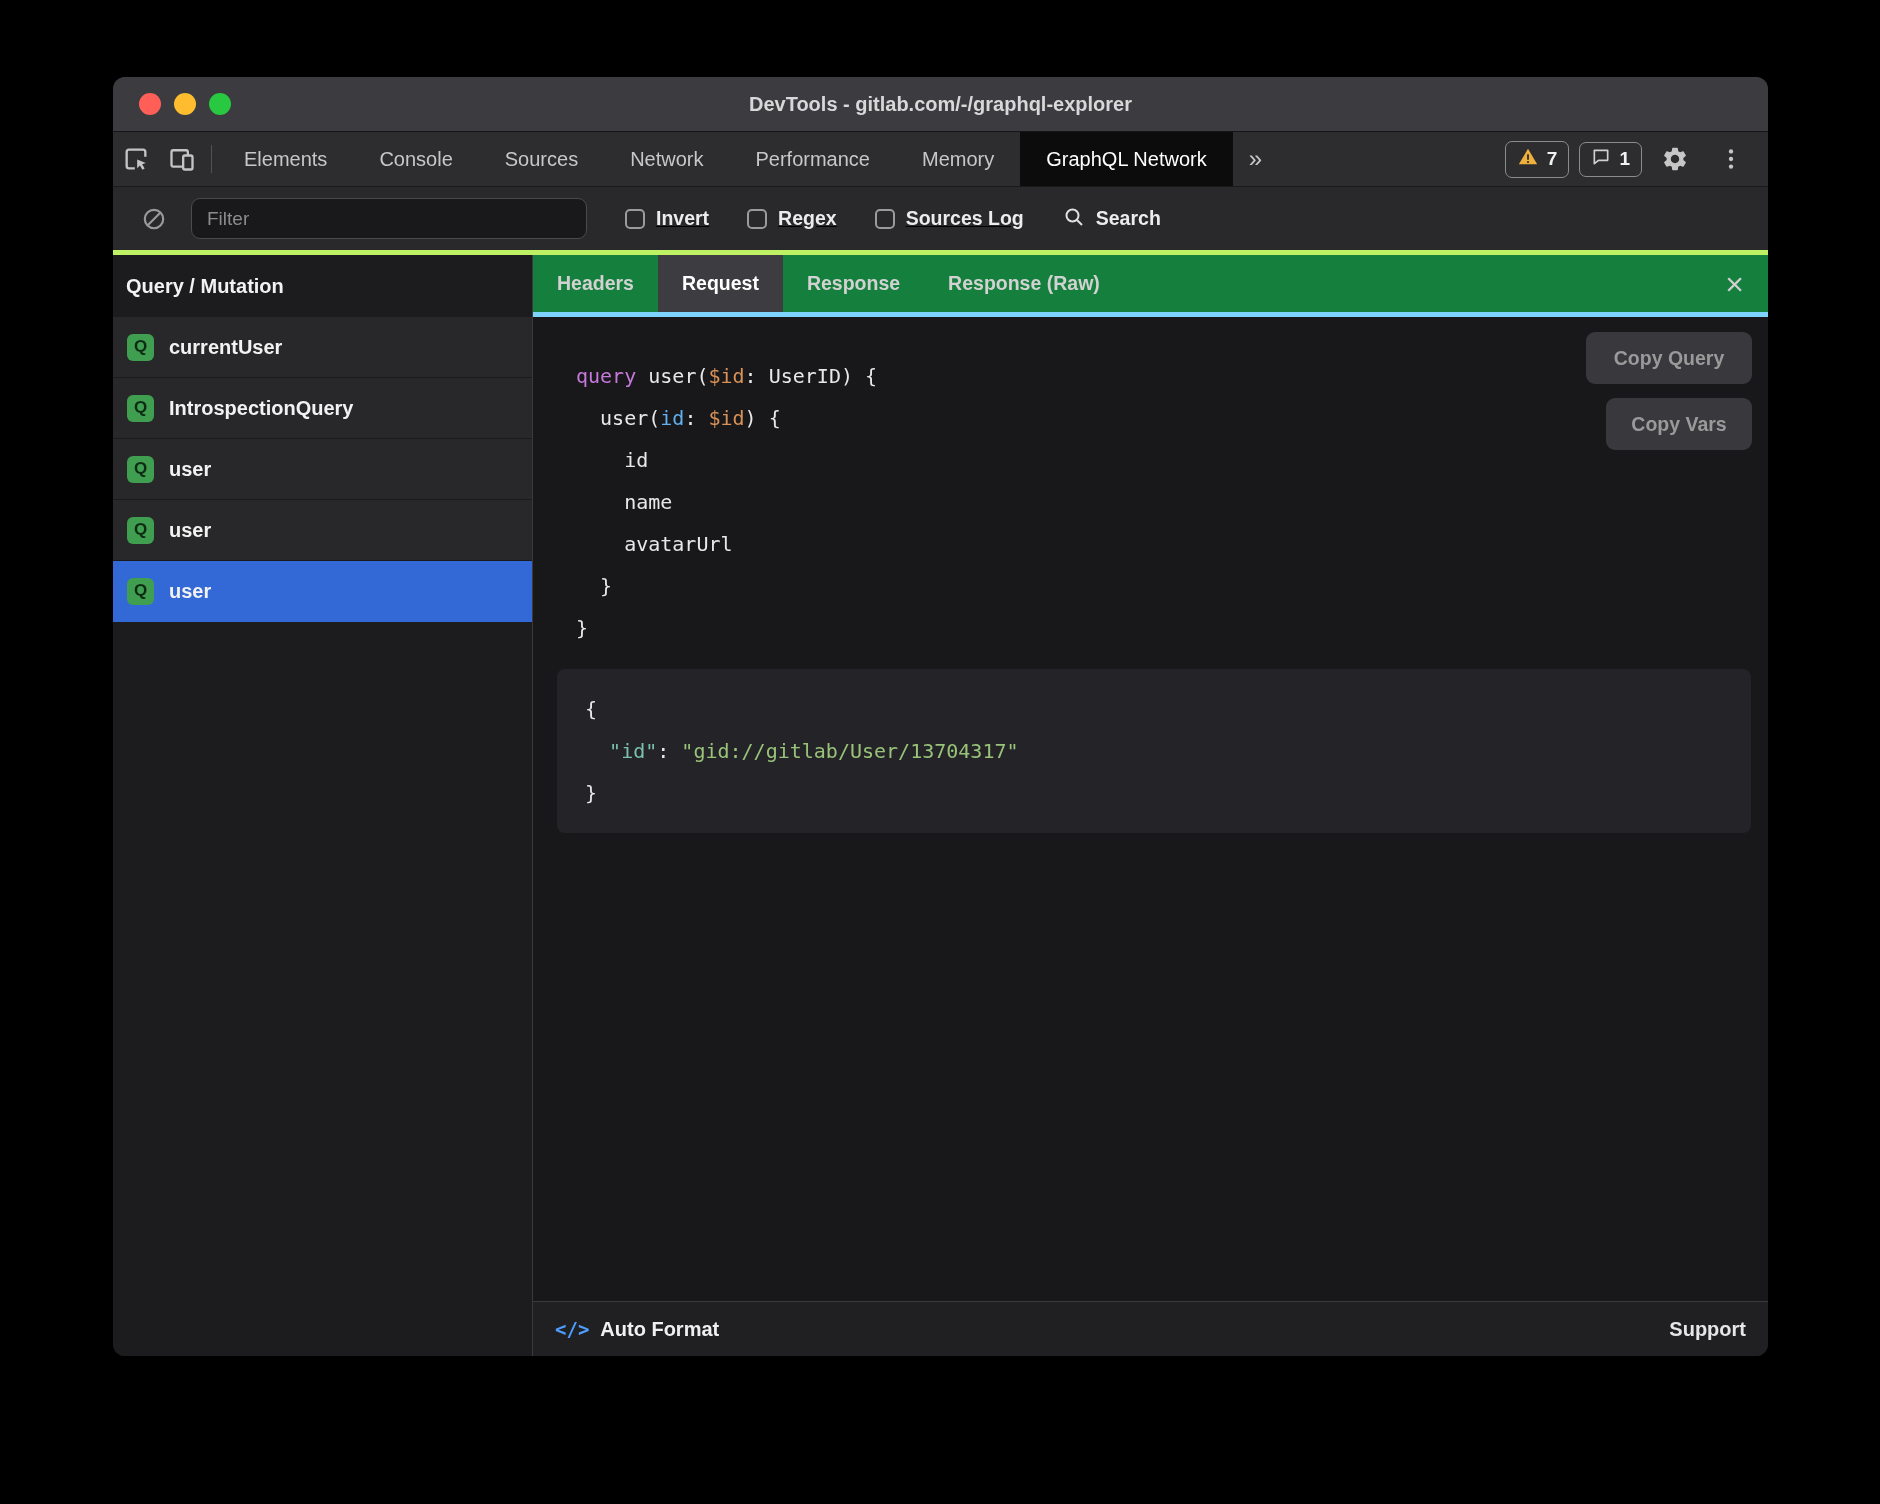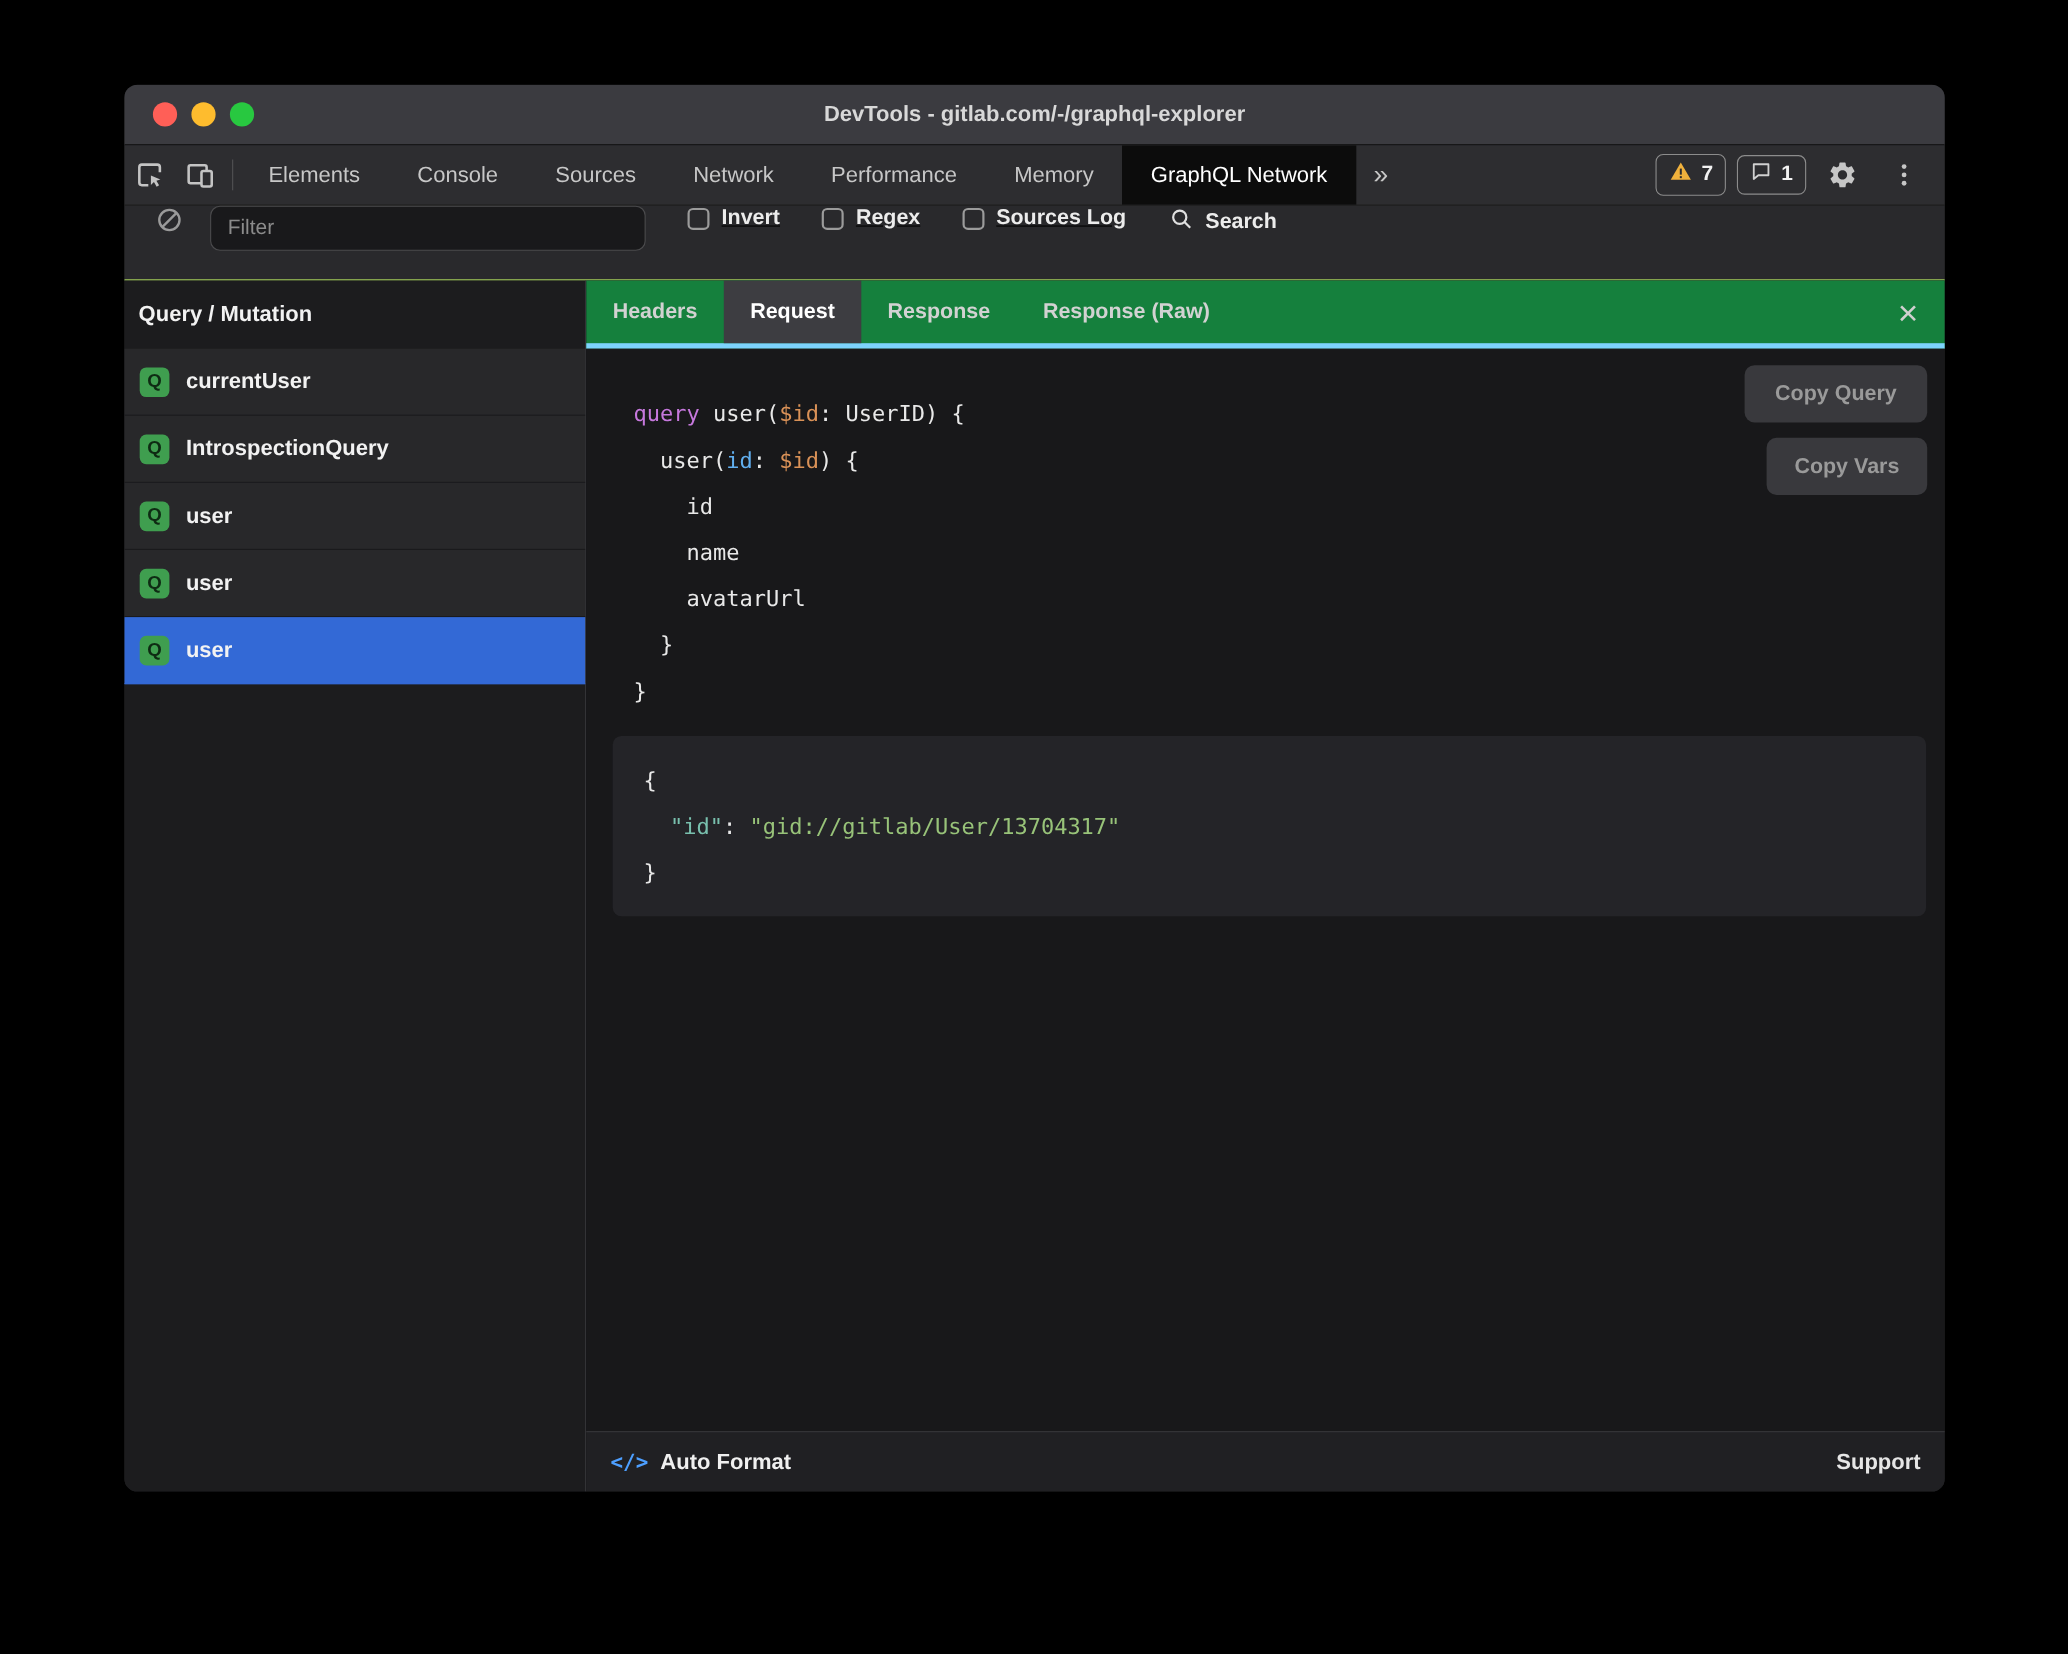--- a/index.html
+++ b/index.html
@@ -28,22 +28,22 @@
   .vsep { width:1px; background:#515154; margin:13px 6px; }
   .tabs { display:flex; align-items:stretch; }
   .tab { display:flex; align-items:center; padding:0 26px; color:#c7c7c7; font-size:20px; white-space:nowrap; }
   .tab.active { background:#0c0c0c; color:#ffffff; }
   .tab-overflow { display:flex; align-items:center; padding:0 16px; color:#c7c7c7; font-size:24px; }
   .tab-right { margin-left:auto; display:flex; align-items:center; gap:10px; padding-right:14px; }
   .badge-box { display:flex; align-items:center; gap:8px; border:1.5px solid #8c8c8c; border-radius:7px;
     padding:4px 11px; color:#f2f2f2; font-size:19px; font-weight:700; }
 
   
-  .toolbar { flex:0 0 68px; background:#29292c; border-bottom:1px solid #bef264;
-    display:flex; align-items:flex-start; padding:0 18px; }
+  .toolbar { flex:0 0 68px; background:#29292c; border-bottom:5px solid #bef264;
+    display:flex; align-items:center; padding:0 18px; }
   .filter-input { width:396px; height:41px; margin-left:14px; background:#19191b;
     border:1px solid #4b4b4d; border-radius:9px; color:#e8e8e8; font-size:19px;
     padding:0 15px; outline:none; font-family:"Liberation Sans", sans-serif; }
   .filter-input::placeholder { color:#8b8b8b; }
   .cb-row { display:flex; align-items:center; }
   .checkbox-group { display:flex; align-items:center; gap:11px; margin-left:38px;text-decoration:underline; }
   .checkbox { width:20px; height:20px; border:2px solid #9b9b9b; border-radius:5px; background:transparent; display:inline-block; }
   .cb-label { color:#ececec; font-size:19.5px; font-weight:700; white-space:nowrap; }
   .search-group { display:flex; align-items:center; gap:10px; margin-left:38px; }
 

